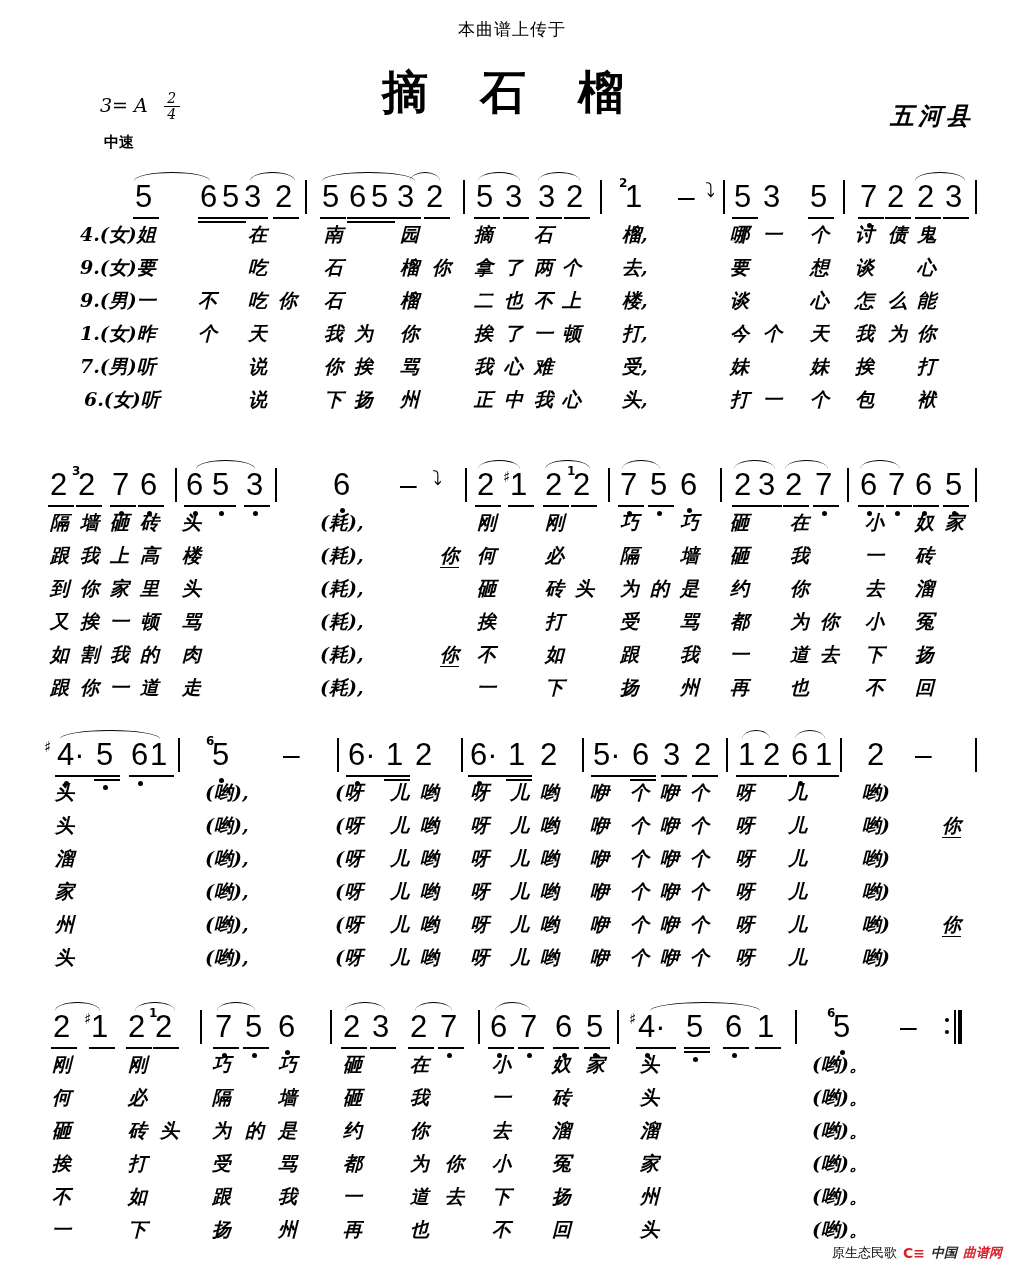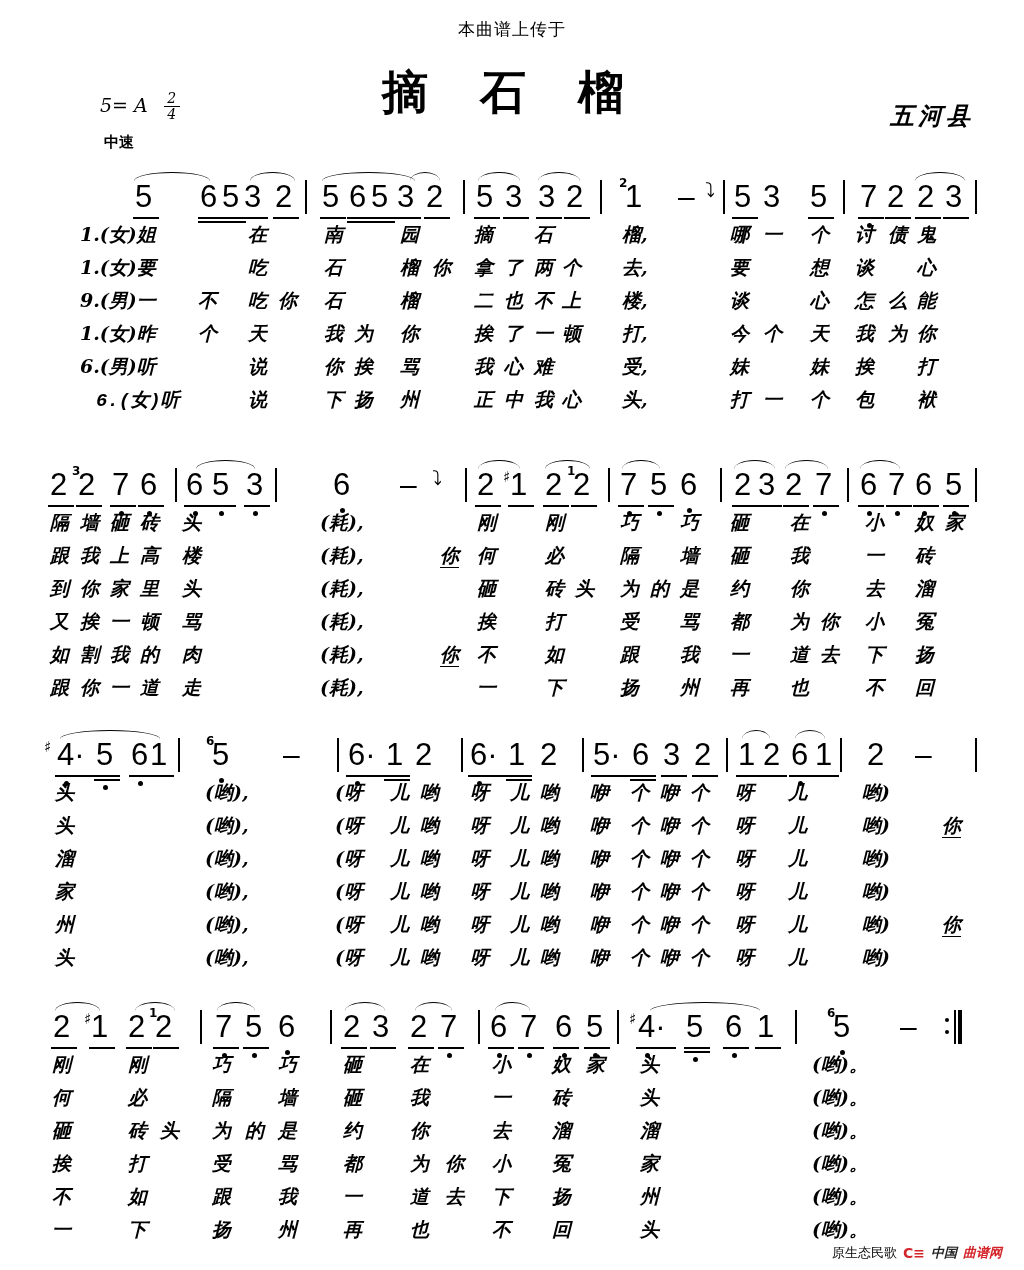--- a/index.html
+++ b/index.html
@@ -33,21 +33,21 @@
   .wm-logo { color: #d4242a; font-weight: bold; font-size: 14px; }
   .wm-cn { font-weight: bold; font-style: italic; color: #222; }
   .wm-qp { font-weight: bold; font-style: italic; color: #d4242a; }
 </style>
 </head>
 <body>
 
 <div class="abs subtitle">本曲谱上传于</div>
 <div class="abs title">摘 石 榴</div>
 <div class="abs key">
-  <span>5= A</span>
+  <span>3= A</span>
   <span class="frac">
     <span>2</span>
     <span class="bar"></span>
     <span>4</span>
   </span>
 </div>
 <div class="abs tempo">中速</div>
 <div class="abs region">五河县</div>
 
 <div id="score">
@@ -85,36 +85,36 @@
         <div class="barline" style="left: 975px;"></div>
         <div class="slur" style="left: 134px; width: 76px; top: -4px;"></div>
         <div class="slur" style="left: 250px; width: 45px; top: -4px;"></div>
         <div class="slur" style="left: 322px; width: 93px; top: -4px;"></div>
         <div class="slur" style="left: 410px; width: 30px; top: -4px;"></div>
         <div class="slur" style="left: 478px; width: 42px; top: -4px;"></div>
         <div class="slur" style="left: 538px; width: 42px; top: -4px;"></div>
         <div class="slur" style="left: 915px; width: 50px; top: -4px;"></div>
       </div>
       <div class="lyric-row" style="left: 0px; width: 1024px; top: 62px;">
-        <span style="left: 80px;">1.(女)姐</span>
+        <span style="left: 80px;">4.(女)姐</span>
         <span style="left: 248px;">在</span>
         <span style="left: 324px;">南</span>
         <span style="left: 400px;">园</span>
         <span style="left: 474px;">摘</span>
         <span style="left: 534px;">石</span>
         <span style="left: 622px;">榴,</span>
         <span style="left: 730px;">哪</span>
         <span style="left: 763px;">一</span>
         <span style="left: 810px;">个</span>
         <span style="left: 855px;">讨</span>
         <span style="left: 888px;">债</span>
         <span style="left: 917px;">鬼</span>
       </div>
       <div class="lyric-row" style="left: 0px; width: 1024px; top: 95px;">
-        <span style="left: 80px;">1.(女)要</span>
+        <span style="left: 80px;">9.(女)要</span>
         <span style="left: 248px;">吃</span>
         <span style="left: 324px;">石</span>
         <span style="left: 400px;">榴</span>
         <span style="left: 432px;">你</span>
         <span style="left: 474px;">拿</span>
         <span style="left: 504px;">了</span>
         <span style="left: 534px;">两</span>
         <span style="left: 562px;">个</span>
         <span style="left: 622px;">去,</span>
         <span style="left: 730px;">要</span>
@@ -153,36 +153,36 @@
         <span style="left: 562px;">顿</span>
         <span style="left: 622px;">打,</span>
         <span style="left: 730px;">今</span>
         <span style="left: 763px;">个</span>
         <span style="left: 810px;">天</span>
         <span style="left: 855px;">我</span>
         <span style="left: 888px;">为</span>
         <span style="left: 917px;">你</span>
       </div>
       <div class="lyric-row" style="left: 0px; width: 1024px; top: 194px;">
-        <span style="left: 80px;">6.(男)听</span>
+        <span style="left: 80px;">7.(男)听</span>
         <span style="left: 248px;">说</span>
         <span style="left: 324px;">你</span>
         <span style="left: 354px;">挨</span>
         <span style="left: 400px;">骂</span>
         <span style="left: 474px;">我</span>
         <span style="left: 504px;">心</span>
         <span style="left: 534px;">难</span>
         <span style="left: 622px;">受,</span>
         <span style="left: 730px;">妹</span>
         <span style="left: 810px;">妹</span>
         <span style="left: 855px;">挨</span>
         <span style="left: 917px;">打</span>
       </div>
       <div class="lyric-row" style="left: 0px; width: 1024px; top: 227px;">
-        <span style="left: 96px; font-family: Liberation Mono, monospace;">6.(女)听</span>
+        <span style="left: 84px;">6.(女)听</span>
         <span style="left: 248px;">说</span>
         <span style="left: 324px;">下</span>
         <span style="left: 354px;">扬</span>
         <span style="left: 400px;">州</span>
         <span style="left: 474px;">正</span>
         <span style="left: 504px;">中</span>
         <span style="left: 534px;">我</span>
         <span style="left: 562px;">心</span>
         <span style="left: 622px;">头,</span>
         <span style="left: 730px;">打</span>

